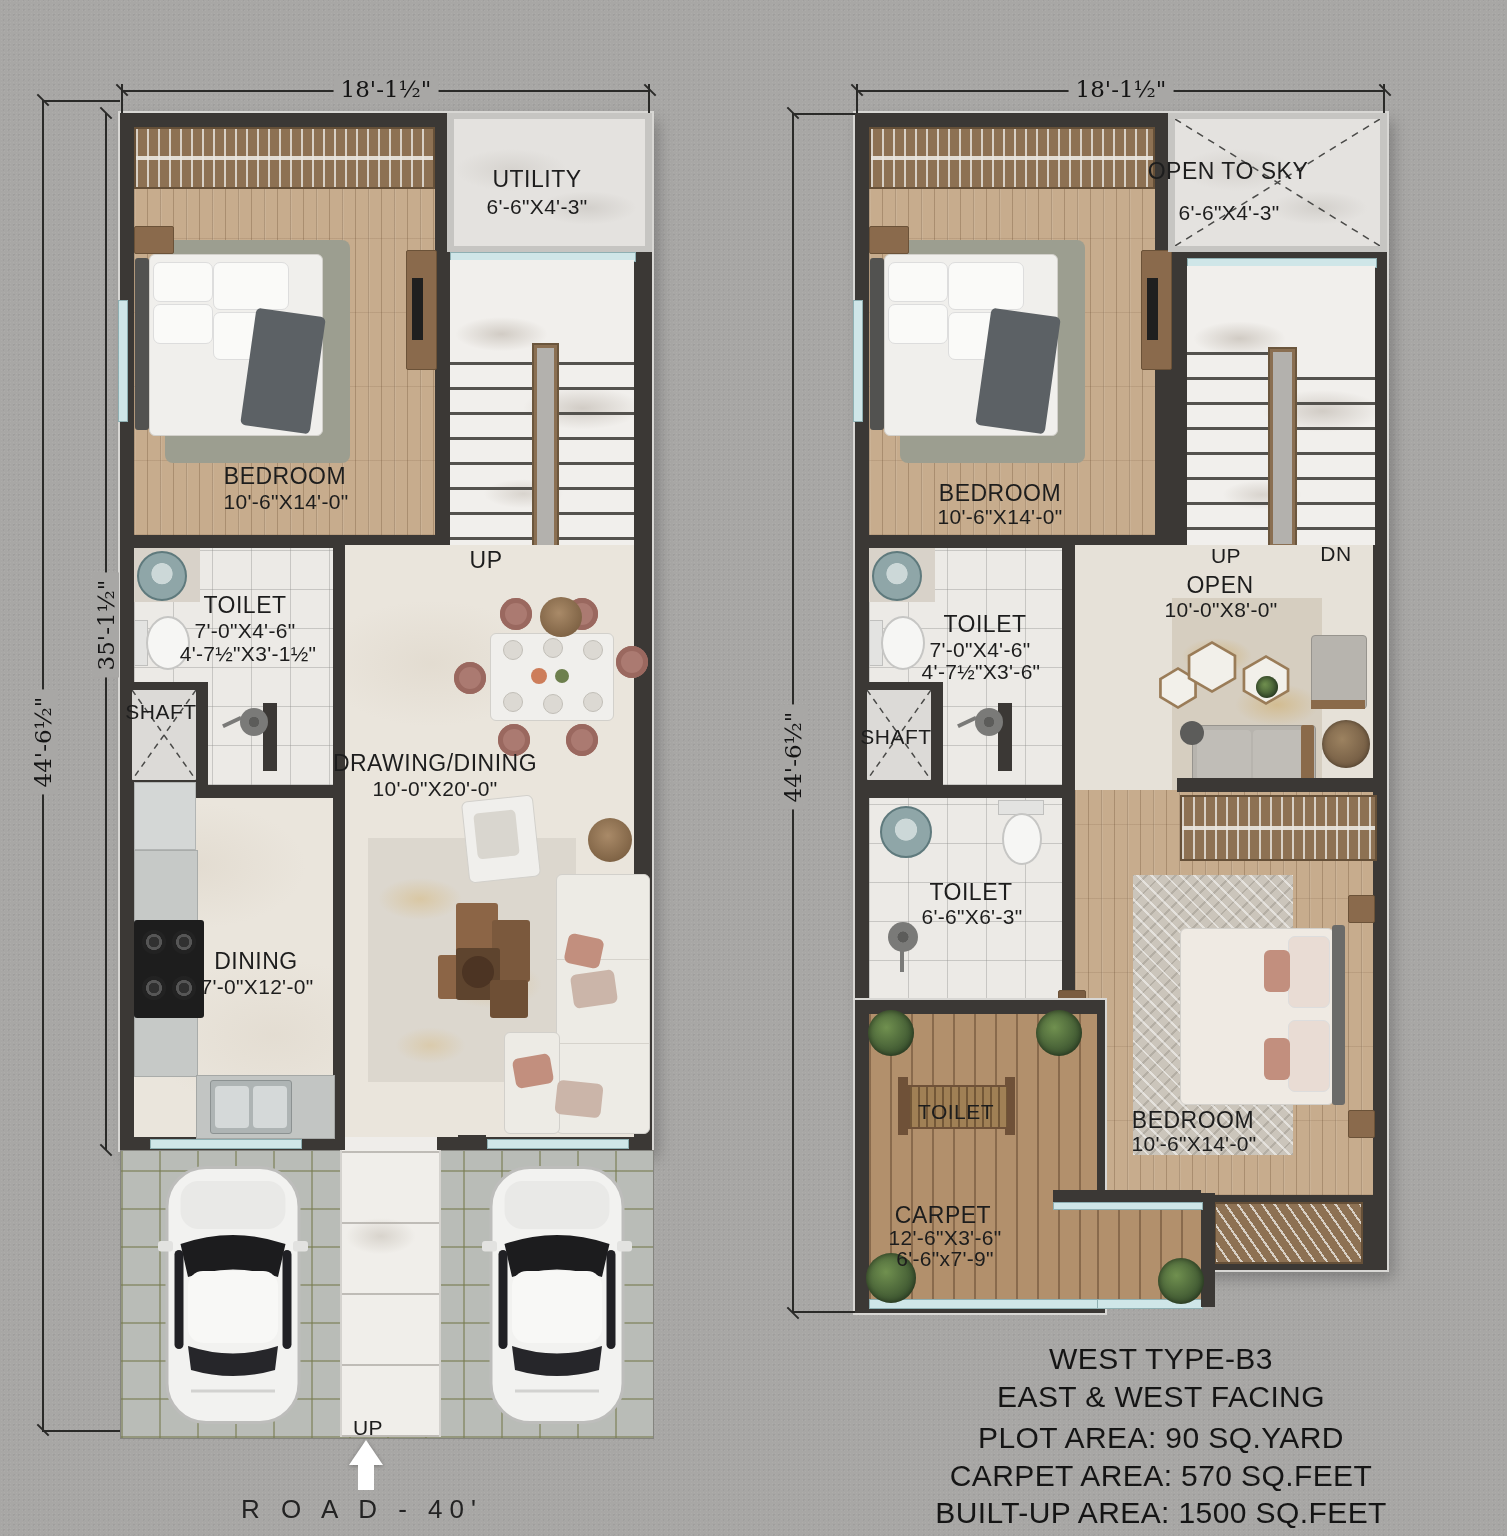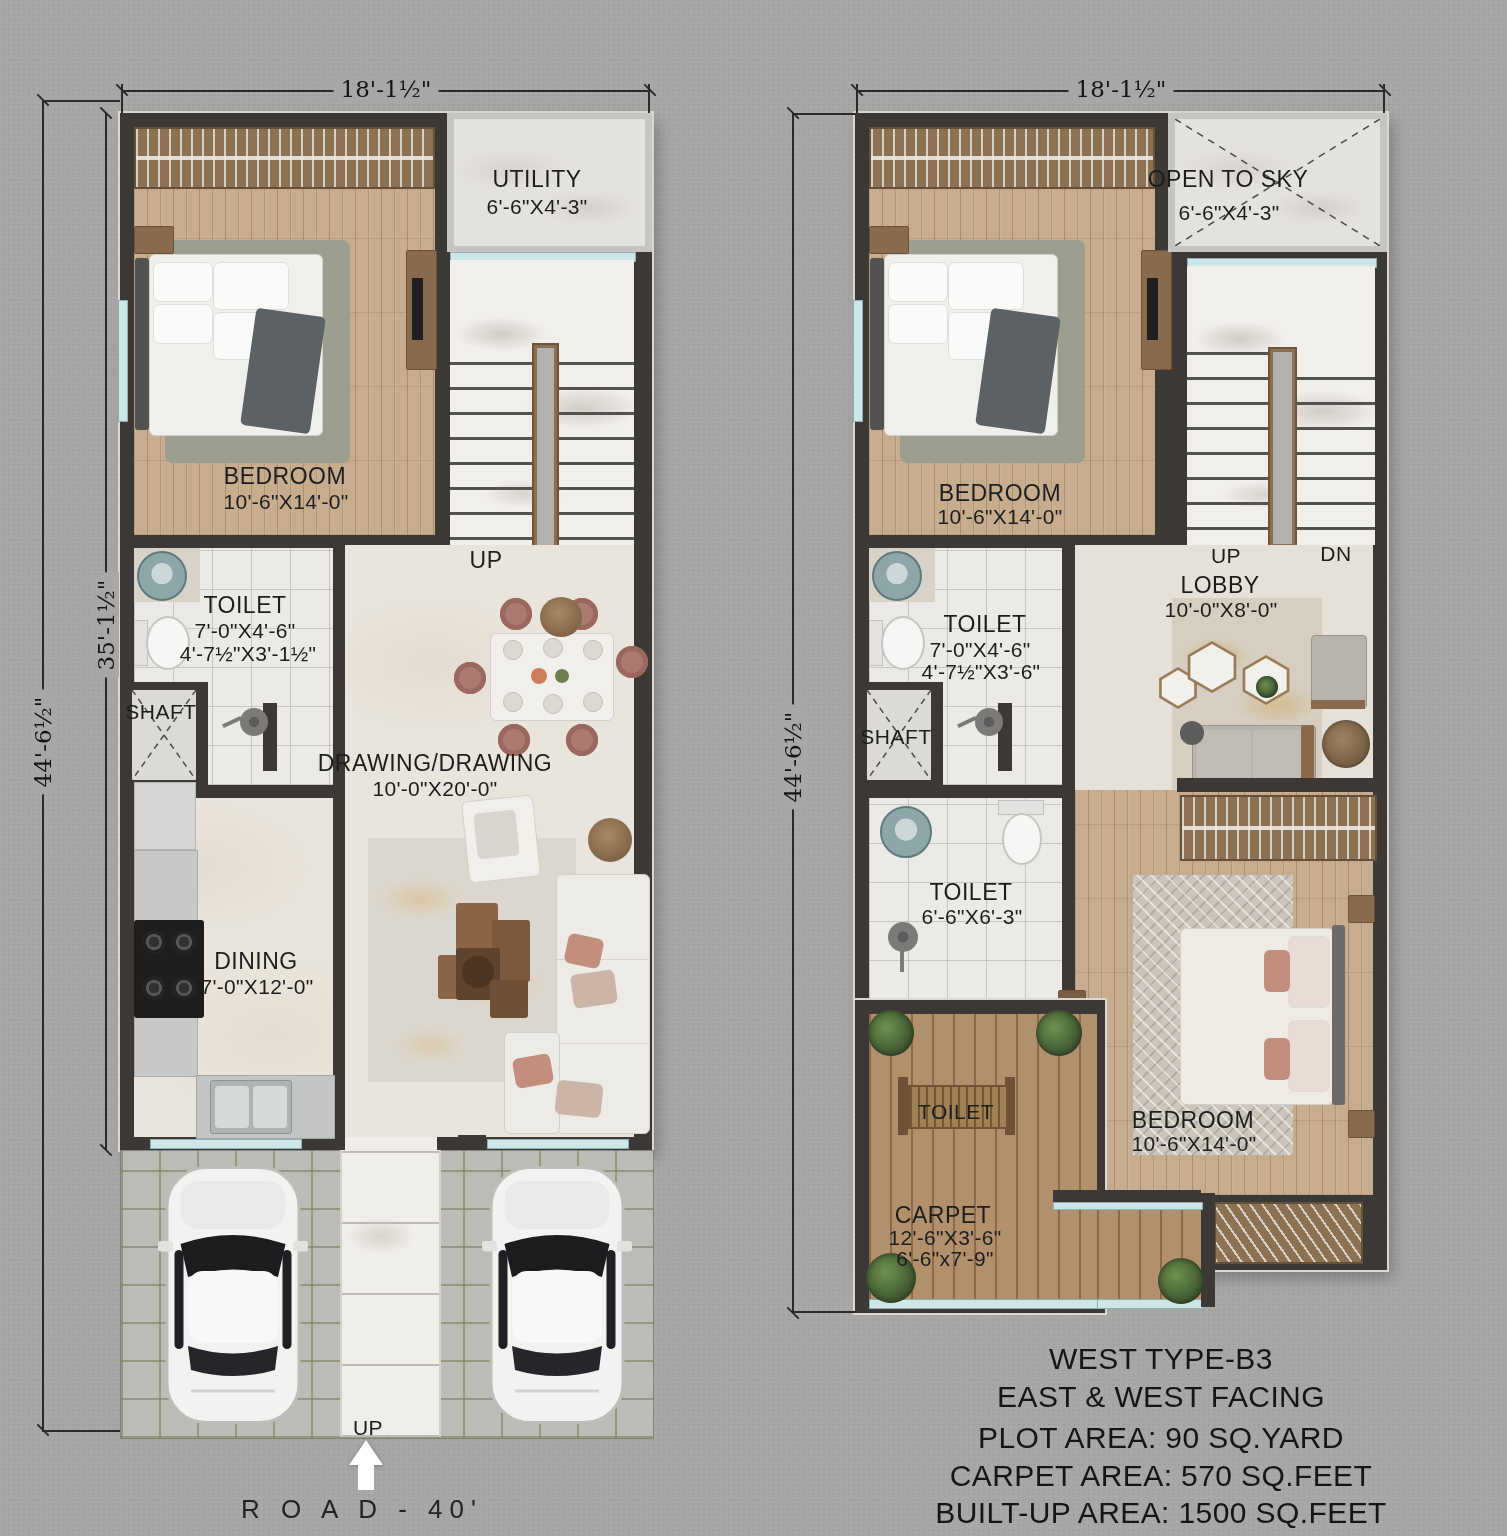--- a/index.html
+++ b/index.html
@@ -274,21 +274,21 @@
 
 <div class="lb" style="left:537px;top:180px">UTILITY</div>
 <div class="lbd" style="left:537px;top:207px">6'-6"X4'-3"</div>
 <div class="lb" style="left:285px;top:477px">BEDROOM</div>
 <div class="lbd" style="left:286px;top:502px">10'-6"X14'-0"</div>
 <div class="lb" style="left:486px;top:561px">UP</div>
 <div class="lb" style="left:245px;top:606px">TOILET</div>
 <div class="lbd" style="left:245px;top:631px">7'-0"X4'-6"</div>
 <div class="lbd" style="left:248px;top:654px">4'-7½"X3'-1½"</div>
 <div class="lb" style="left:161px;top:712px;font-size:21px">SHAFT</div>
-<div class="lb" style="left:435px;top:764px">DRAWING/DRAWING</div>
+<div class="lb" style="left:435px;top:764px">DRAWING/DINING</div>
 <div class="lbd" style="left:435px;top:789px">10'-0"X20'-0"</div>
 <div class="lb" style="left:256px;top:962px">DINING</div>
 <div class="lbd" style="left:257px;top:987px">7'-0"X12'-0"</div>
 <div class="lb" style="left:368px;top:1428px;font-size:21px">UP</div>
 <div class="road" style="left:362px;top:1509px">R O A D -  40'</div>
 
 <div class="bldg" style="left:855px;top:113px;width:532px;height:1157px"></div>
 
 <div class="wood" style="left:869px;top:127px;width:286px;height:408px"></div>
 <div class="hatchW" style="left:869px;top:127px;width:282px;height:58px"></div>
@@ -396,27 +396,27 @@
 <div class="abs" style="left:898px;top:1077px;width:10px;height:58px;background:#6f5138"></div>
 <div class="abs" style="left:1005px;top:1077px;width:10px;height:58px;background:#6f5138"></div>
 <div class="abs" style="left:908px;top:1085px;width:97px;height:40px;background-color:#a08055;border:2px solid #6f5138;background-image:repeating-linear-gradient(90deg, rgba(60,38,20,.45) 0 2px, transparent 2px 8px)"></div>
 <div class="plant" style="left:868px;top:1010px;width:46px;height:46px"></div>
 <div class="plant" style="left:1036px;top:1010px;width:46px;height:46px"></div>
 <div class="plant" style="left:866px;top:1253px;width:50px;height:50px"></div>
 <div class="plant" style="left:1158px;top:1258px;width:46px;height:46px"></div>
 
 <div class="glass" style="left:853px;top:300px;width:8px;height:120px"></div>
 
-<div class="lb" style="left:1228px;top:180px">OPEN TO SKY</div>
+<div class="lb" style="left:1228px;top:172px">OPEN TO SKY</div>
 <div class="lbd" style="left:1229px;top:213px">6'-6"X4'-3"</div>
 <div class="lb" style="left:1000px;top:494px">BEDROOM</div>
 <div class="lbd" style="left:1000px;top:517px">10'-6"X14'-0"</div>
 <div class="lb" style="left:1226px;top:556px;font-size:21px">UP</div>
 <div class="lb" style="left:1336px;top:554px;font-size:21px">DN</div>
-<div class="lb" style="left:1220px;top:586px">LOBBY</div>
+<div class="lb" style="left:1220px;top:586px">OPEN</div>
 <div class="lbd" style="left:1221px;top:610px">10'-0"X8'-0"</div>
 <div class="lb" style="left:985px;top:625px">TOILET</div>
 <div class="lbd" style="left:980px;top:650px">7'-0"X4'-6"</div>
 <div class="lbd" style="left:981px;top:672px">4'-7½"X3'-6"</div>
 <div class="lb" style="left:896px;top:737px;font-size:21px">SHAFT</div>
 <div class="lb" style="left:971px;top:893px">TOILET</div>
 <div class="lbd" style="left:972px;top:917px">6'-6"X6'-3"</div>
 <div class="lb" style="left:956px;top:1112px;font-size:21px">TOILET</div>
 <div class="lb" style="left:1193px;top:1121px">BEDROOM</div>
 <div class="lbd" style="left:1194px;top:1144px">10'-6"X14'-0"</div>

